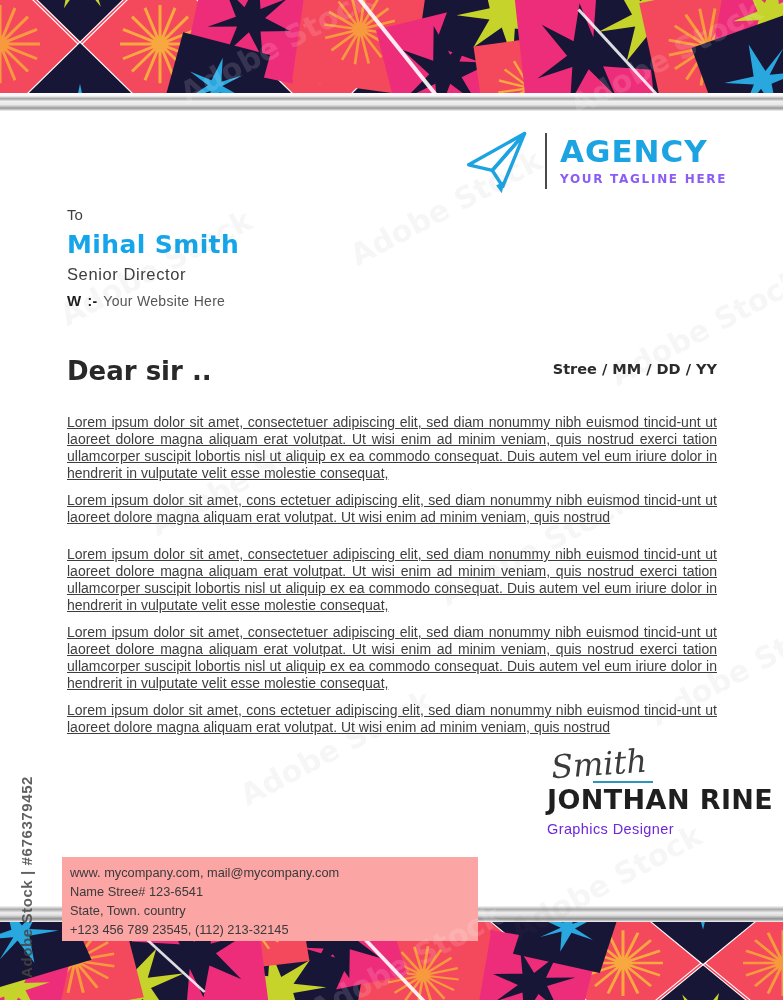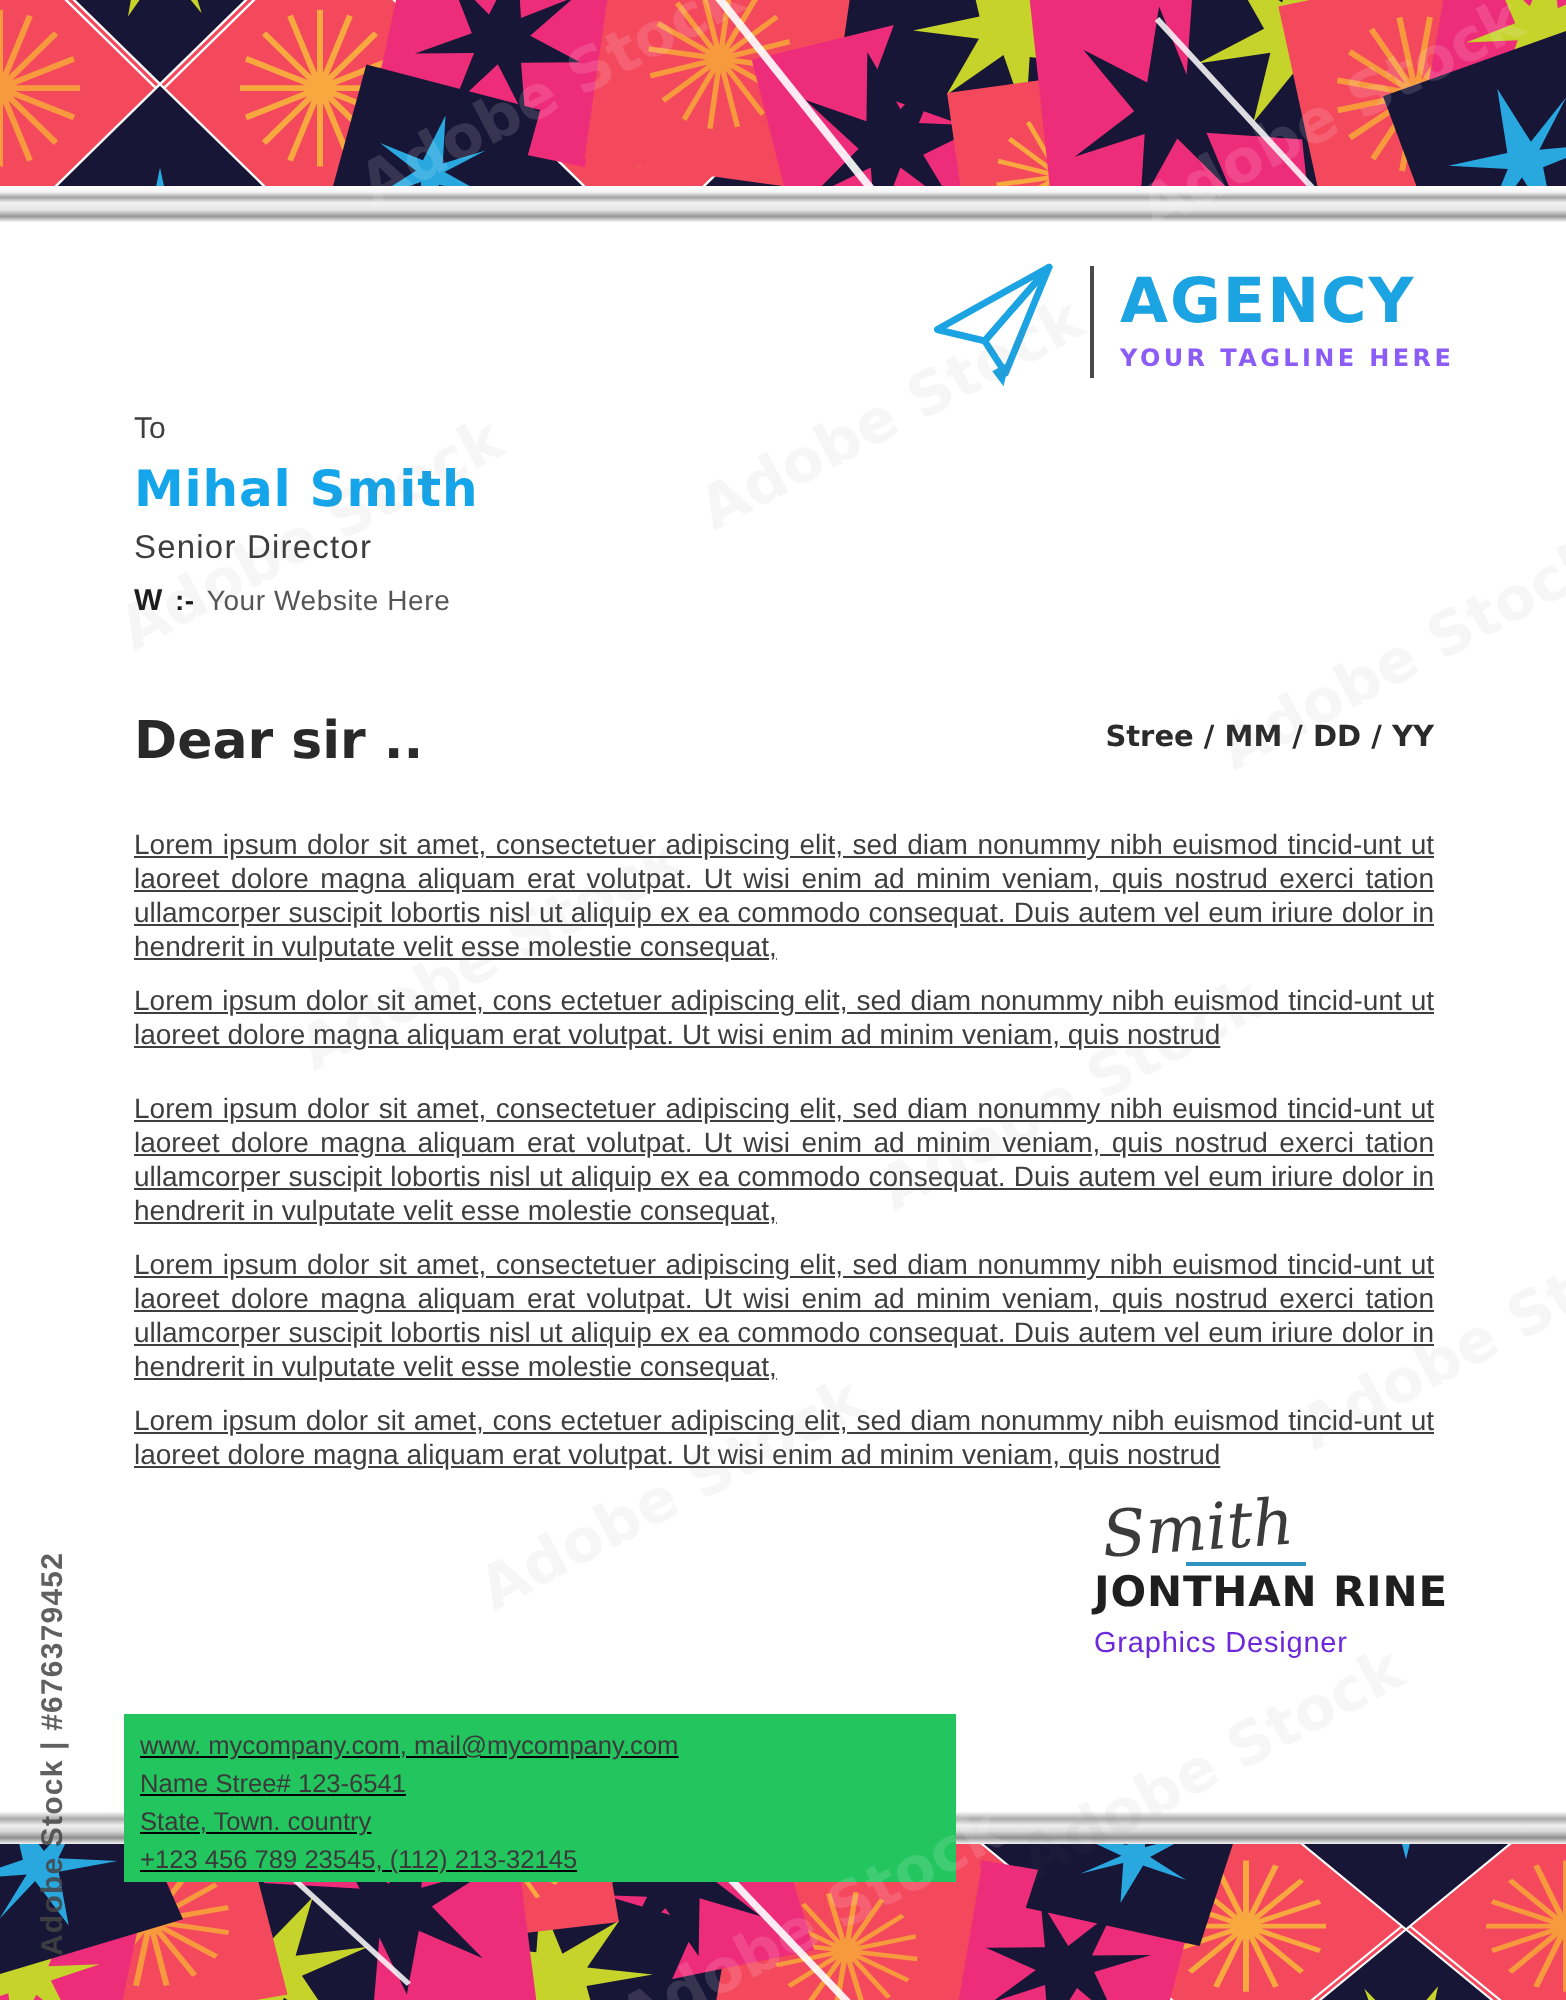--- a/index.html
+++ b/index.html
@@ -44,27 +44,27 @@
   
   .body-text{top:414px;left:67px;width:650px;font-size:14px;line-height:17px;color:#3e3e3e;text-align:justify;}
   .body-text p{margin:0 0 10px 0;text-decoration:underline;}
   .body-text p.gap-after{margin-bottom:20px;}
 
   
   .signature{top:748px;left:547px;width:176px;}
   .sig-script{font-family:"DejaVu Serif",serif;font-style:italic;font-size:32px;color:#3b3b3b;
     display:inline-block;transform:rotate(-4deg);margin-left:4px;line-height:1;}
   .sig-underline{width:60px;height:2px;background:#2E93BD;margin:1px 0 1px 46px;}
-  .sig-name{font-family:"DejaVu Sans",sans-serif;font-weight:800;font-size:21px;color:#1f1f1f;
+  .sig-name{font-family:"DejaVu Sans",sans-serif;font-weight:800;font-size:27px;color:#1f1f1f;
     letter-spacing:.4px;white-space:nowrap;text-align:center;}
   .sig-title{font-size:14.5px;color:#6d28d9;margin-top:6px;letter-spacing:.4px;}
 
   
-  .contact-box{position:absolute;left:62px;top:857px;width:416px;height:84px;background:#22c55e;z-index:3;
-    padding:6px 0 0 8px;box-sizing:border-box;text-decoration:underline;}
+  .contact-box{position:absolute;left:62px;top:857px;width:416px;height:84px;background:#fca5a5;z-index:3;
+    padding:6px 0 0 8px;box-sizing:border-box;}
   .contact-line{font-size:12.8px;color:#3a3a3a;line-height:19px;white-space:nowrap;}
 
   
   .stock-id{position:absolute;left:18px;top:978px;transform:rotate(-90deg);transform-origin:0 0;
     font-size:15px;font-weight:600;letter-spacing:.6px;color:#454545;opacity:.85;z-index:4;white-space:nowrap;}
 
   
   .wm{position:absolute;z-index:6;font-family:"DejaVu Sans",sans-serif;font-weight:700;font-size:30px;
     color:#6b6b6b;opacity:.055;transform:rotate(-28deg);pointer-events:none;white-space:nowrap;}
   .wm-light{color:#ffffff;opacity:.13;}

